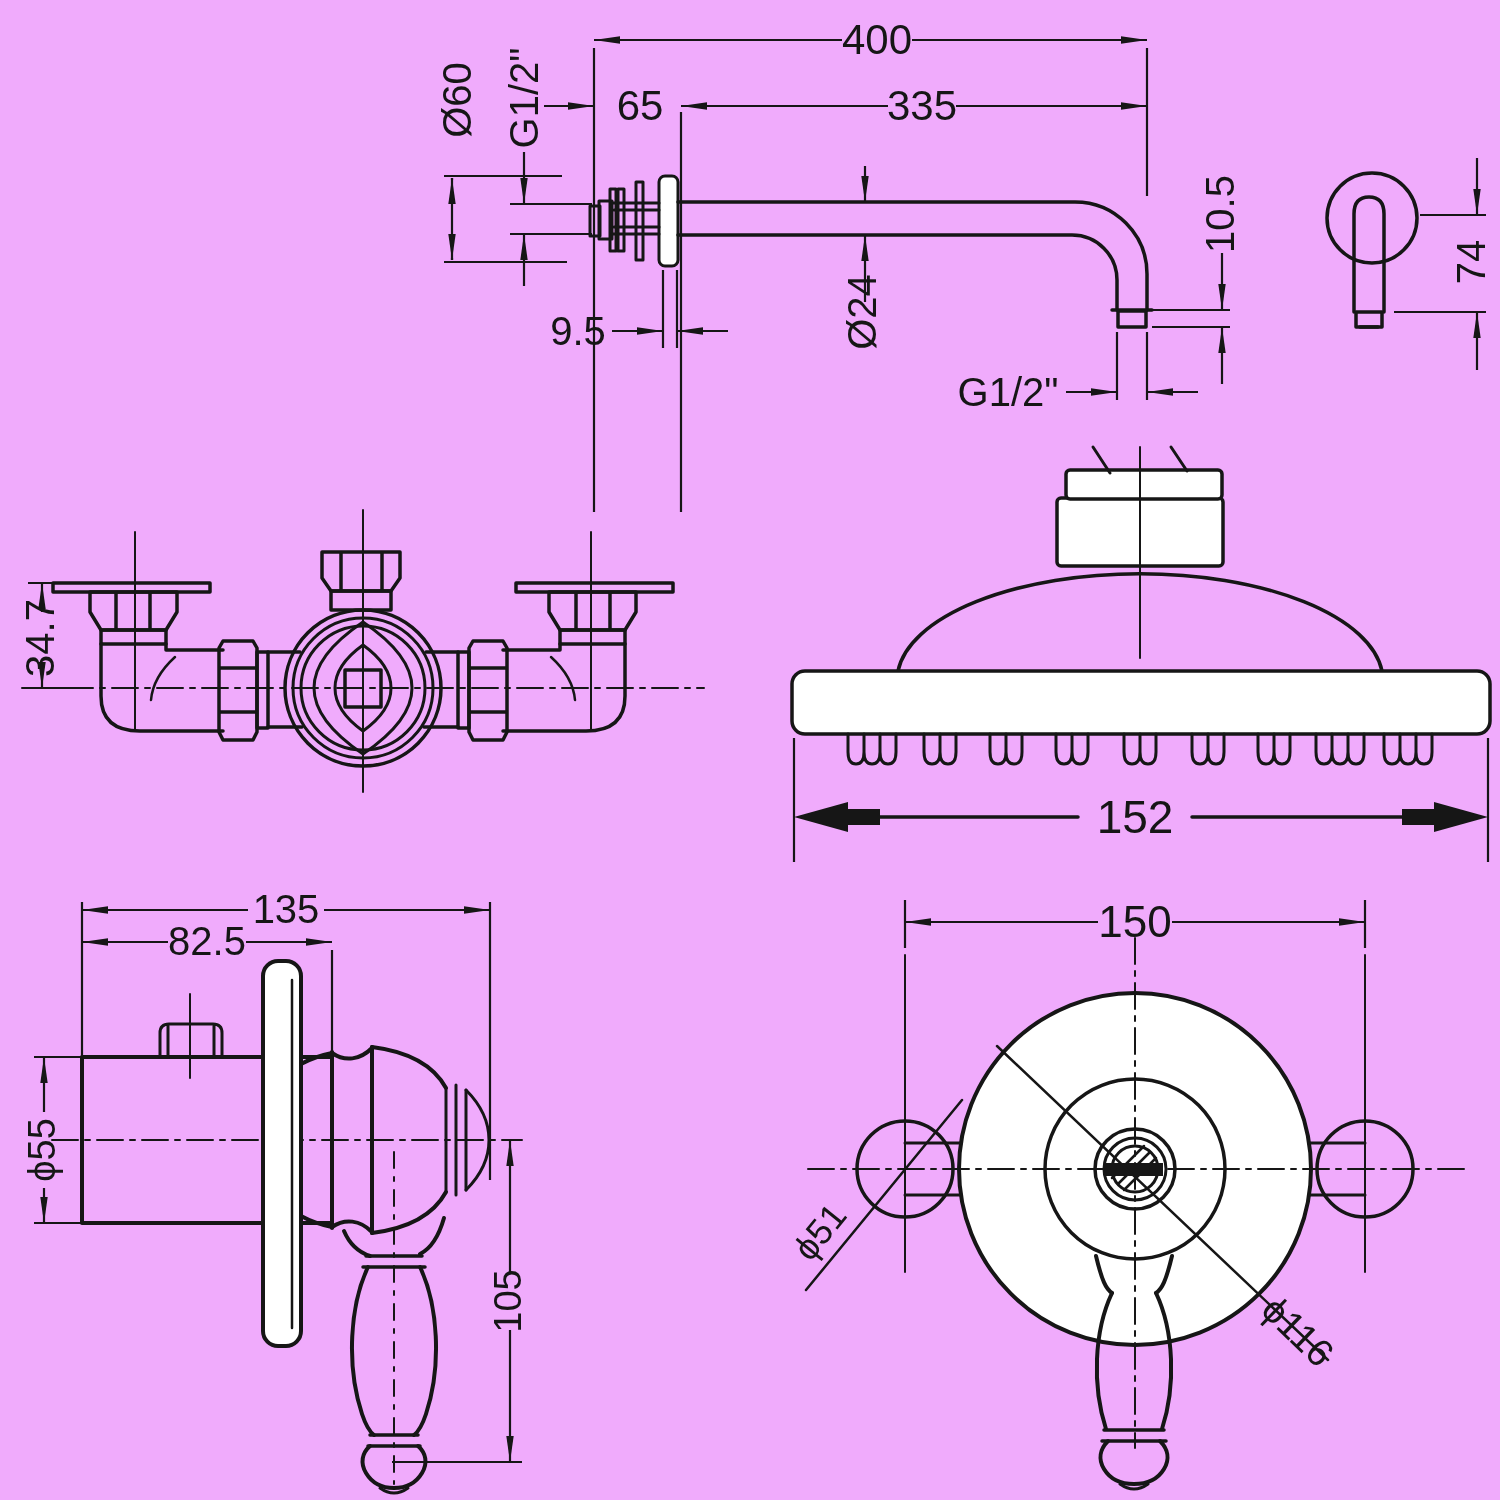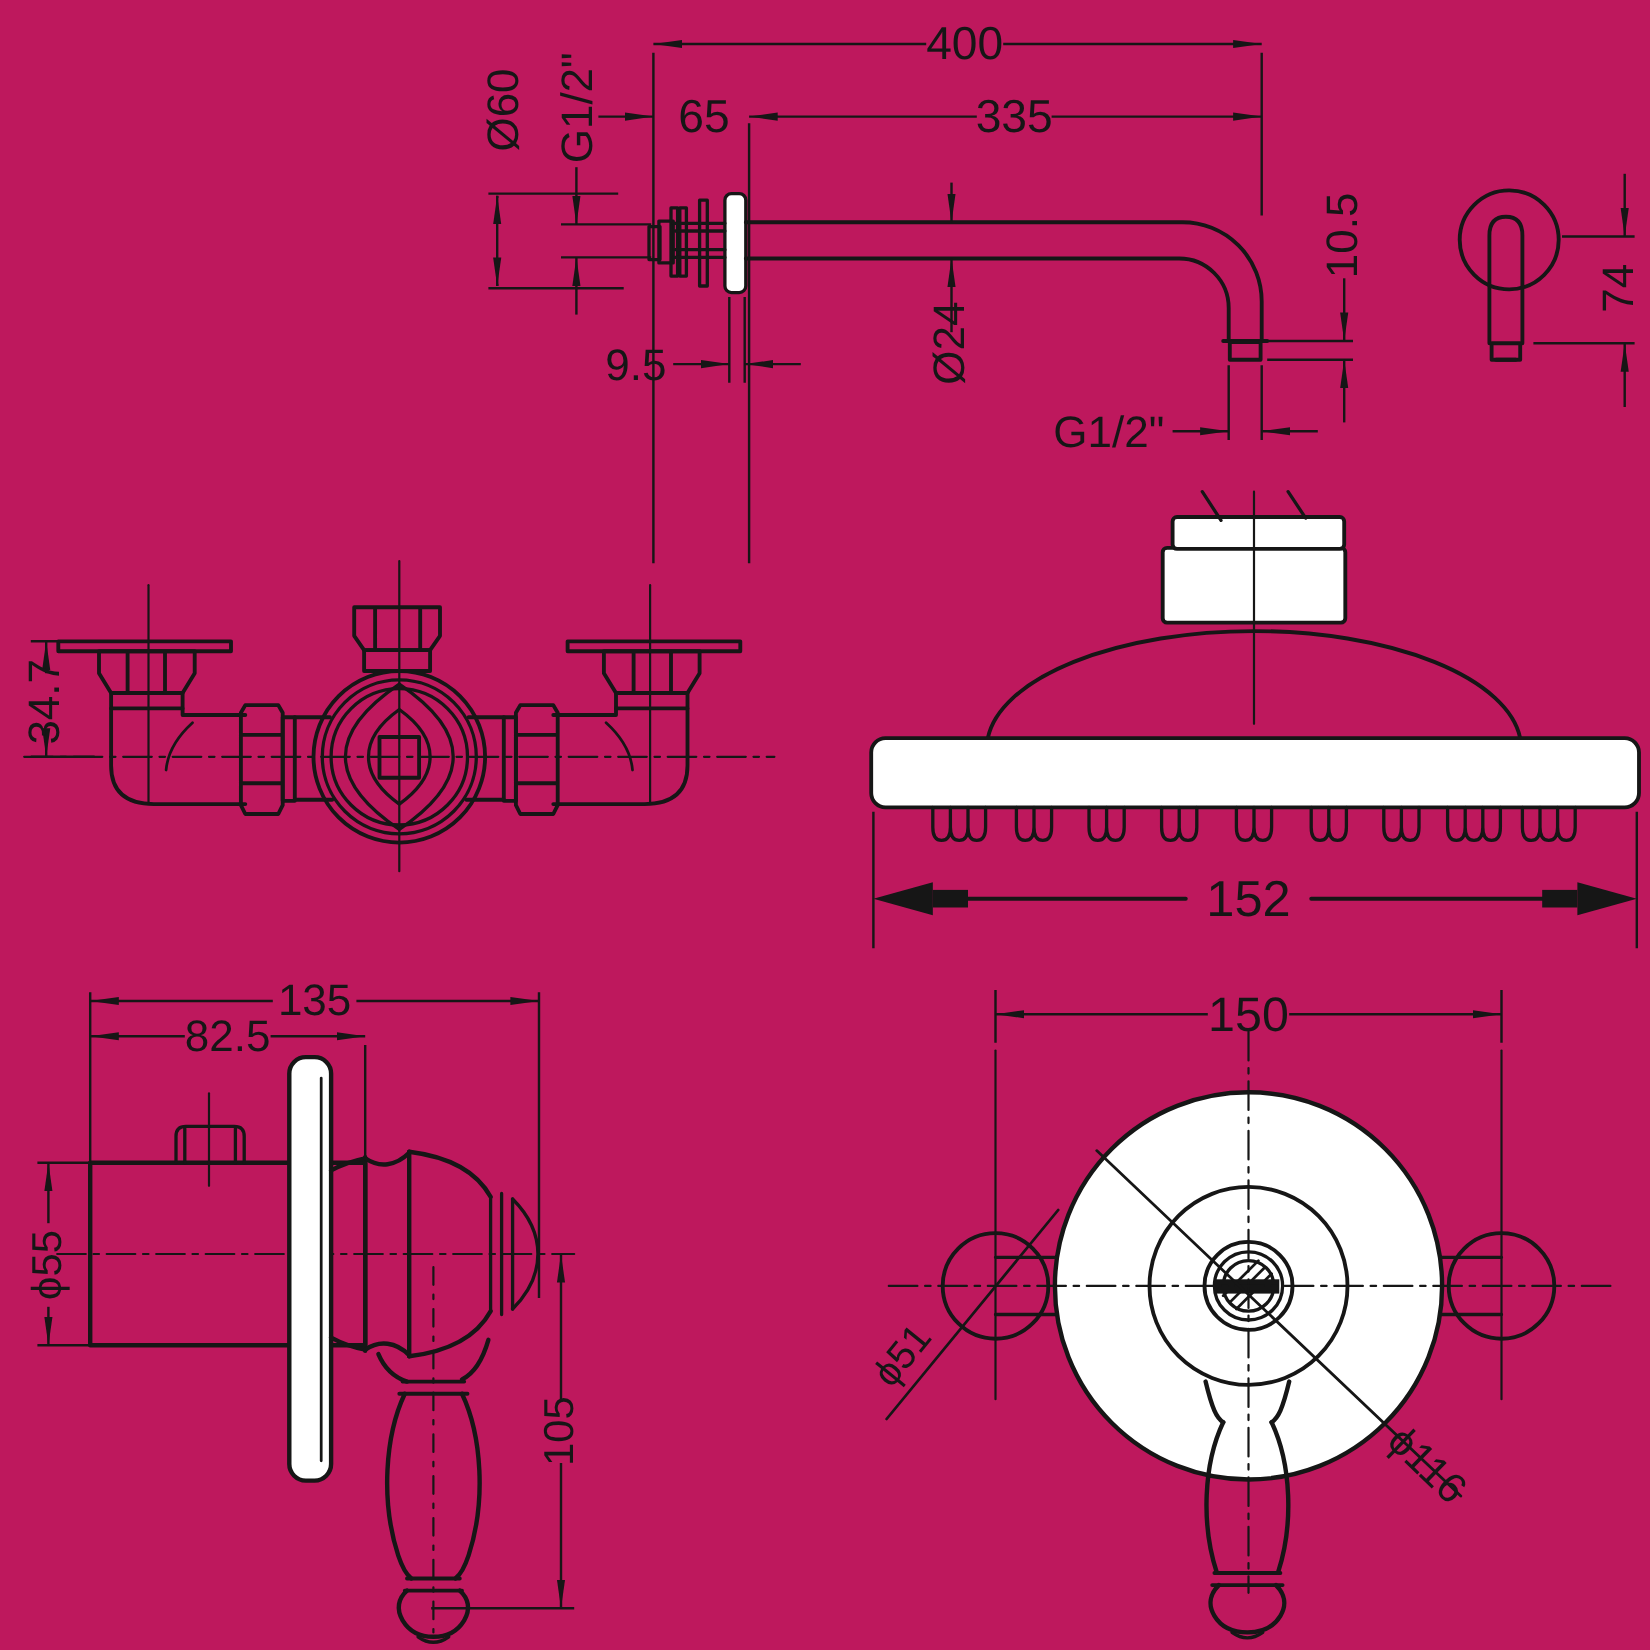--- a/index.html
+++ b/index.html
@@ -1,16 +1,16 @@
 <!DOCTYPE html>
 <html><head>
 <meta charset="utf-8">
 <style>
   html,body{margin:0;padding:0;background:#ffffff;}
-  .stage{width:1500px;height:1500px;background:#be185d;position:relative;}
+  .stage{width:1500px;height:1500px;background:#f0abfc;position:relative;}
   svg{display:block;}
   .ln{stroke:#161616;fill:none;stroke-linecap:round;stroke-linejoin:round;}
   .s2{stroke-width:2;}
   .s25{stroke-width:2.5;}
   .s3{stroke-width:3;}
   .s35{stroke-width:3.5;}
   .s4{stroke-width:4;}
   .fw{fill:#ffffff;}
   .fb{fill:#161616;stroke:none;}
   .dim{stroke:#161616;stroke-width:2.2;fill:none;stroke-linecap:butt;}

